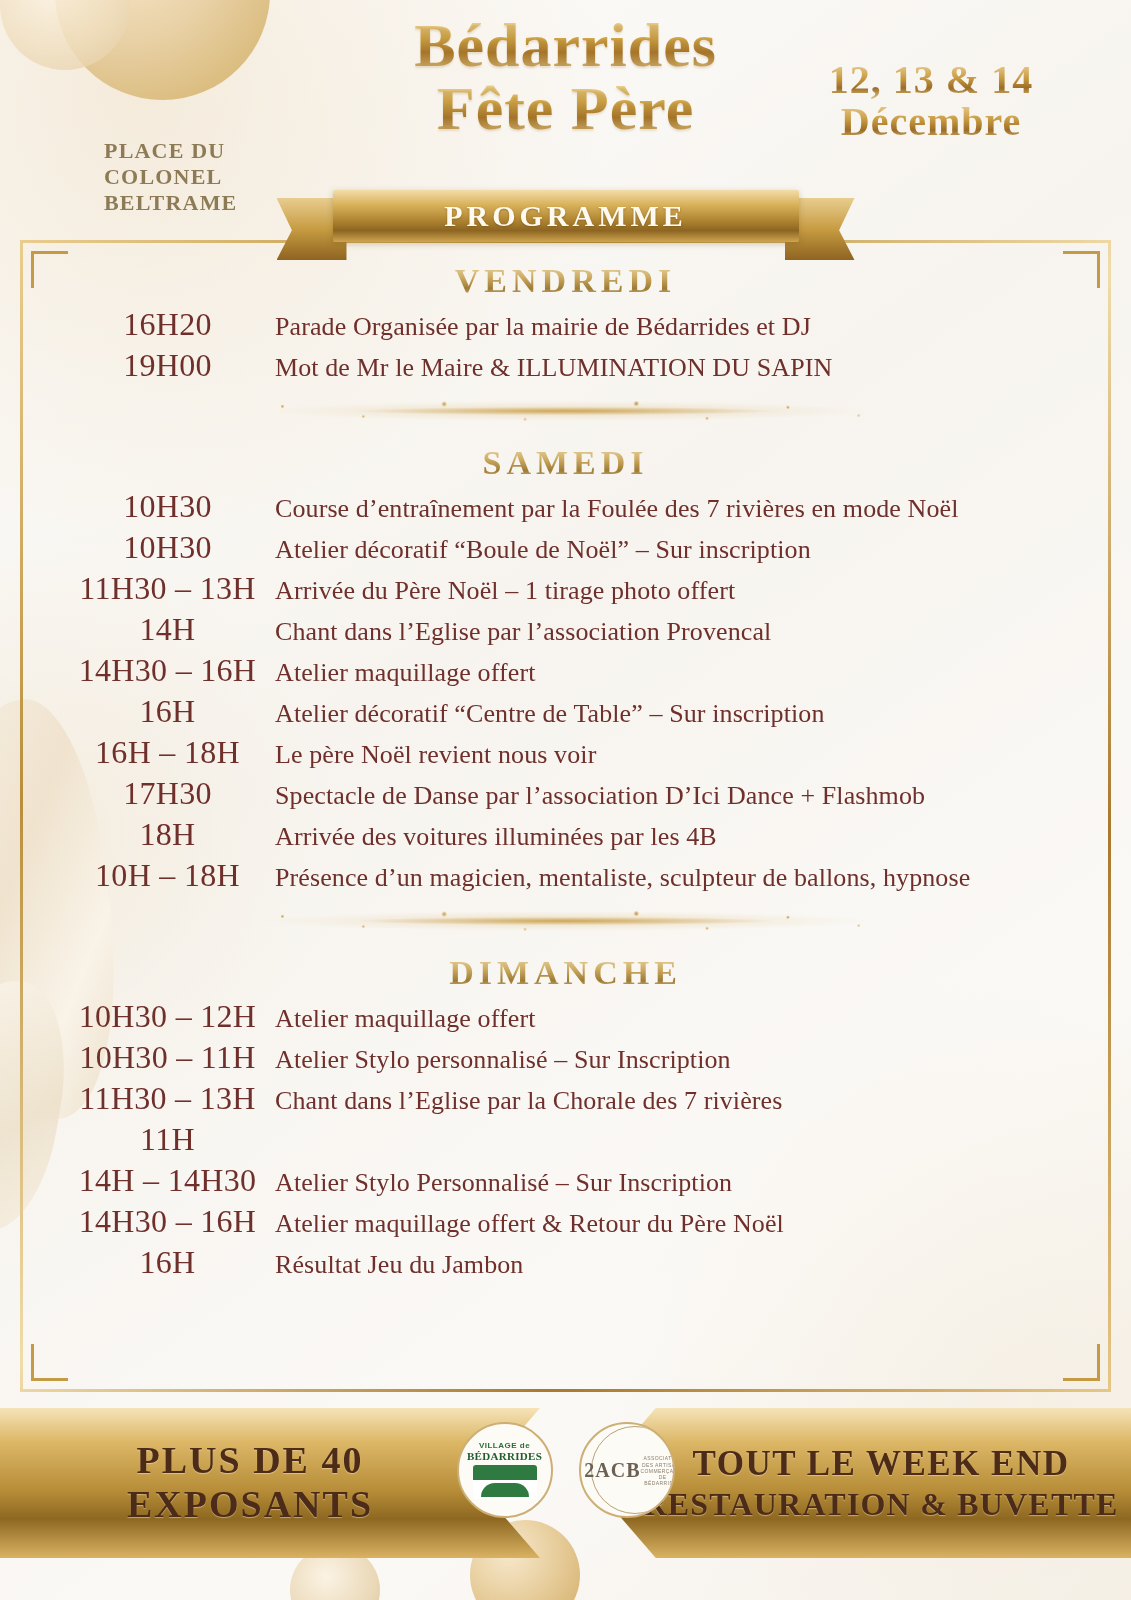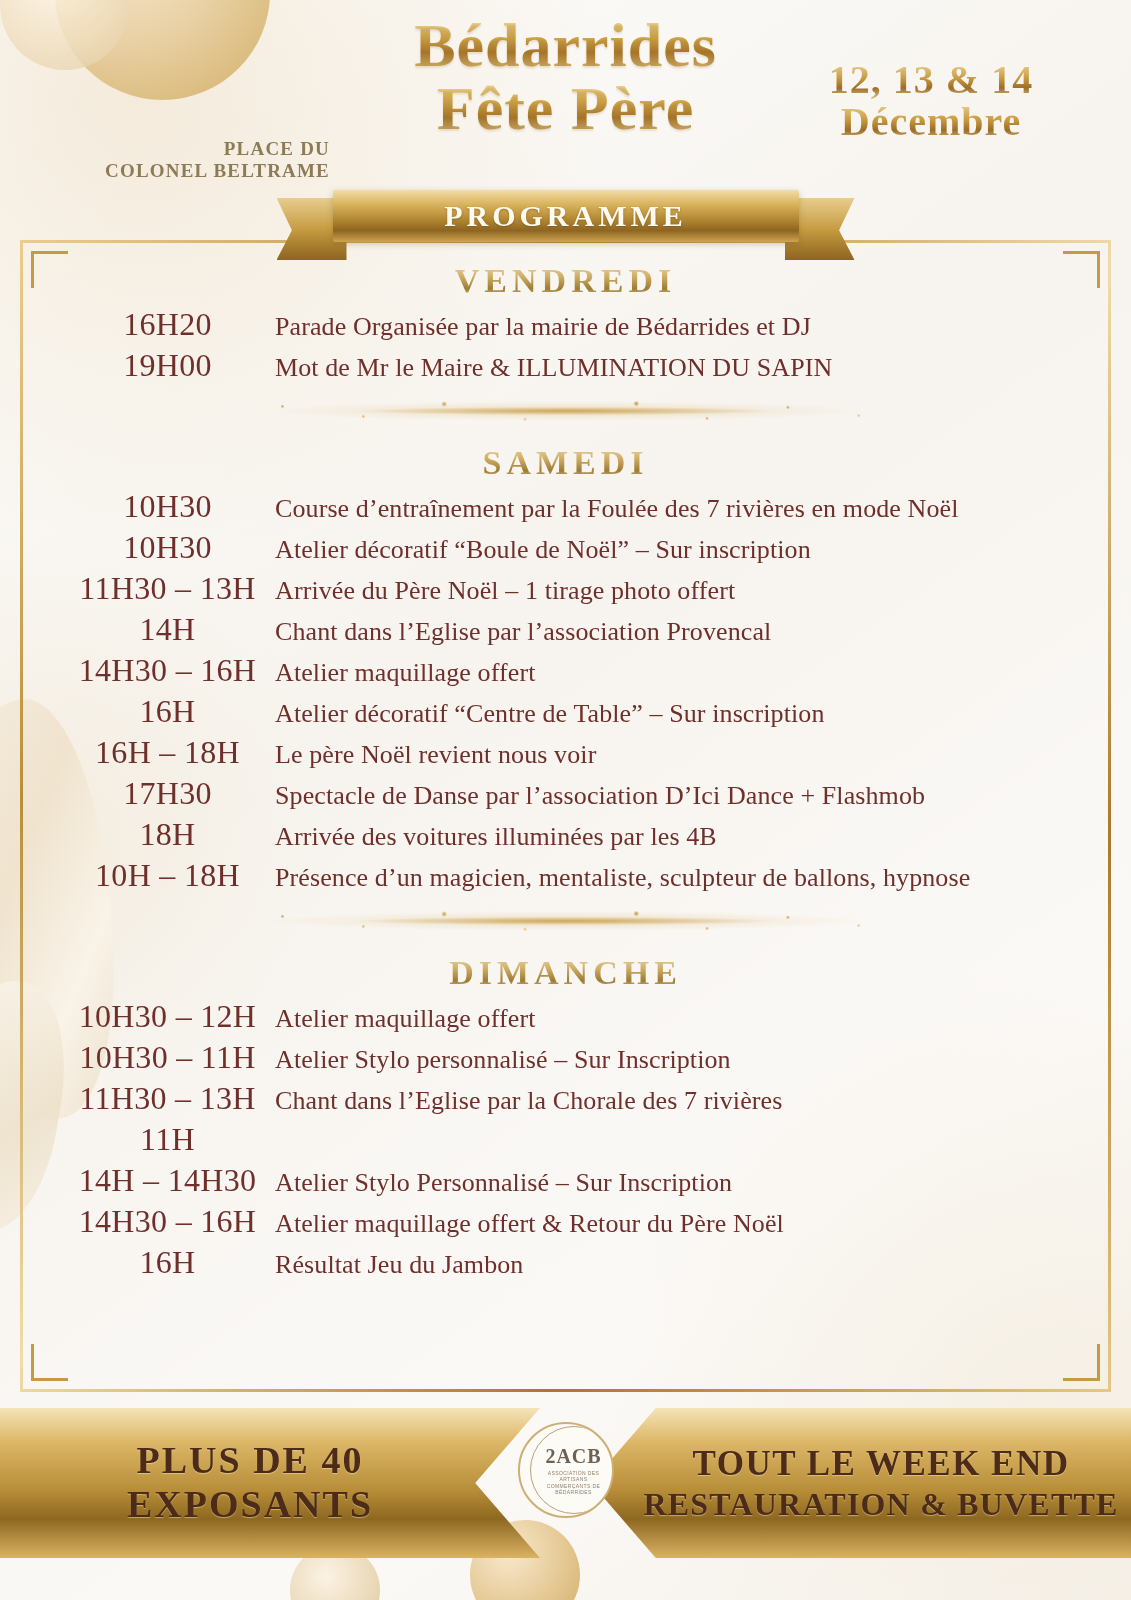--- a/index.html
+++ b/index.html
@@ -52,26 +52,26 @@
     left: 290px; top: 1545px; width: 90px; height: 90px; border-radius: 50%;
     background: radial-gradient(circle at 40% 35%, #fbf2e2 0%, #e9d6b2 60%, #d6b887 100%);
     opacity: .9;
   }
 
   
   .header { position: relative; height: 186px; }
 
   .place-label {
     position: absolute;
-    left: 80px; top: 138px;
+    left: 104px; top: 138px;
     width: 250px;
-    text-align: right;
-    font-family: "Liberation Serif", serif;
-    font-weight: bold;
-    font-size: 19px;
+    text-align: left;
+    font-family: "Liberation Serif", serif;
+    font-weight: bold;
+    font-size: 22px;
     letter-spacing: 1.2px;
     line-height: 1.18;
     color: #8d7b55;
   }
 
   .title-wrap {
     position: absolute;
     left: 50%;
     top: 14px;
     transform: translateX(-50%);
@@ -307,21 +307,21 @@
   .logo-village-art::after {
     content: "";
     position: absolute; left: 8px; bottom: 2px; width: 48px; height: 14px;
     background: #2f7a41;
     border-radius: 14px 14px 0 0;
   }
   .logo-2acb-ring {
     width: 86px; height: 86px; border-radius: 50%;
     border: 1px solid #b9a075;
     display: flex; align-items: center; justify-content: center;
-    flex-direction: column;
+    flex-direction: row;
     margin-left: 16px;
   }
   .logo-2acb-text {
     font-family: "Liberation Serif", serif;
     font-size: 20px; font-weight: bold; color: #6d6154; letter-spacing: 1px;
   }
   .logo-2acb-sub {
     font-family: "Liberation Sans", sans-serif;
     font-size: 5px; color: #8c7f6c; letter-spacing: .4px; margin-top: 2px;
     text-align: center; width: 72px; line-height: 1.25;
@@ -480,19 +480,24 @@
 
   <div class="footer-band right">
     <div class="footer-right-text">
       <div class="fr-1">TOUT LE WEEK END</div>
       <div class="fr-2">RESTAURATION &amp; BUVETTE</div>
     </div>
   </div>
 
   <div class="logos">
     <div class="logo">
+      <div class="logo-village-top">VILLAGE de</div>
+      <div class="logo-village-name">BÉDARRIDES</div>
+      <div class="logo-village-art"></div>
+    </div>
+    <div class="logo">
       <div class="logo-2acb-ring">
         <div class="logo-2acb-text">2ACB</div>
         <div class="logo-2acb-sub">ASSOCIATION DES ARTISANS COMMERÇANTS DE BÉDARRIDES</div>
       </div>
     </div>
   </div>
 </div>
 
 </body></html>

